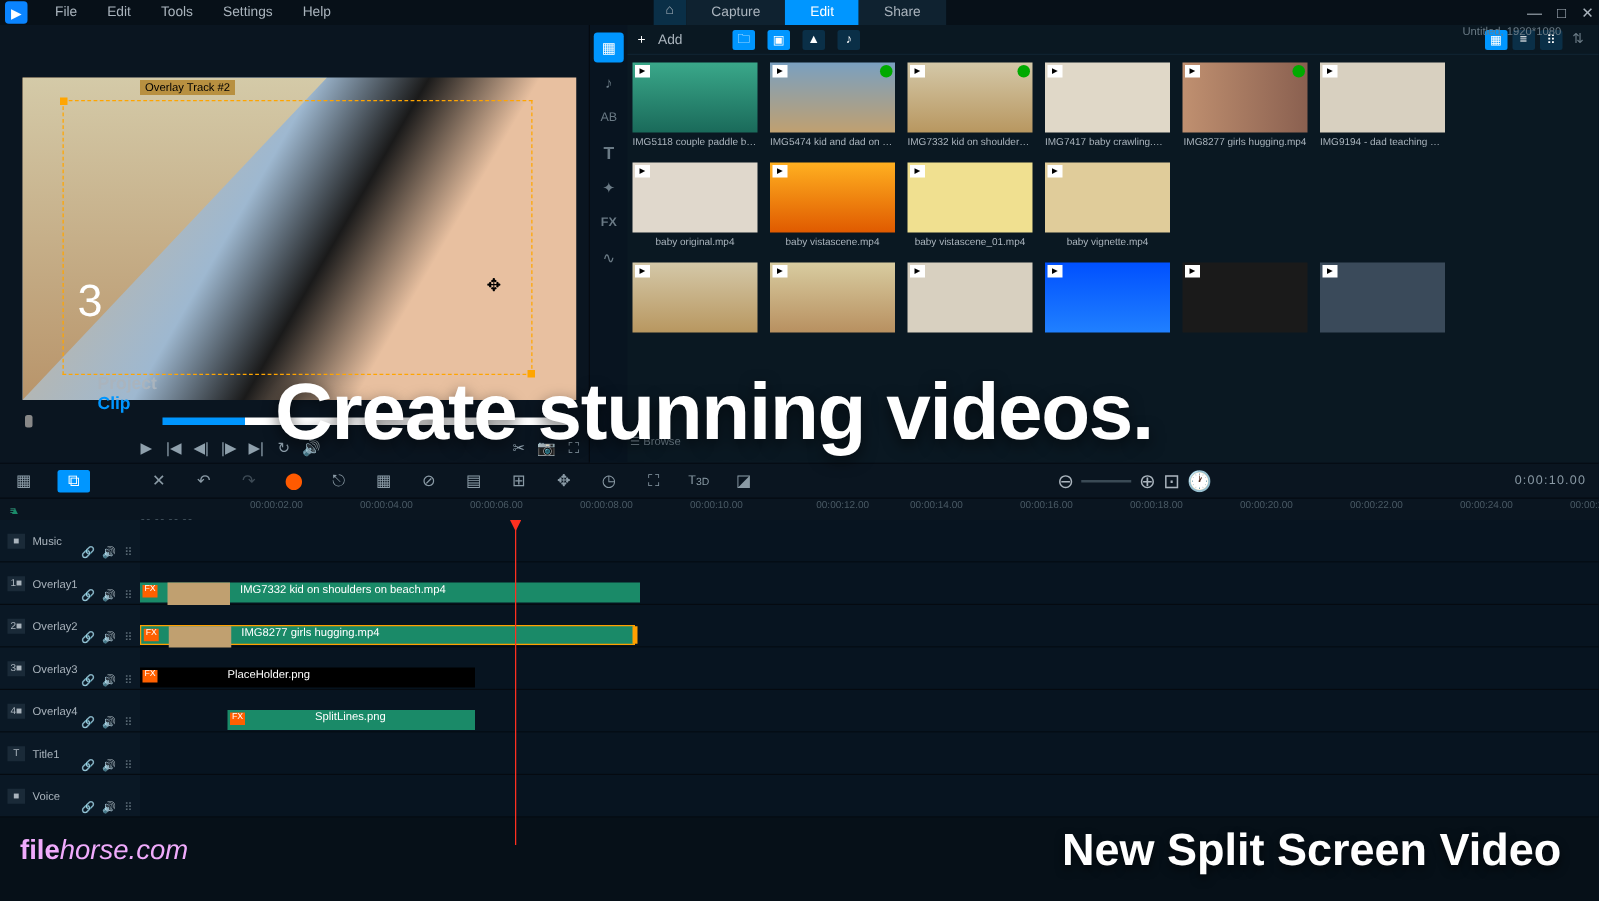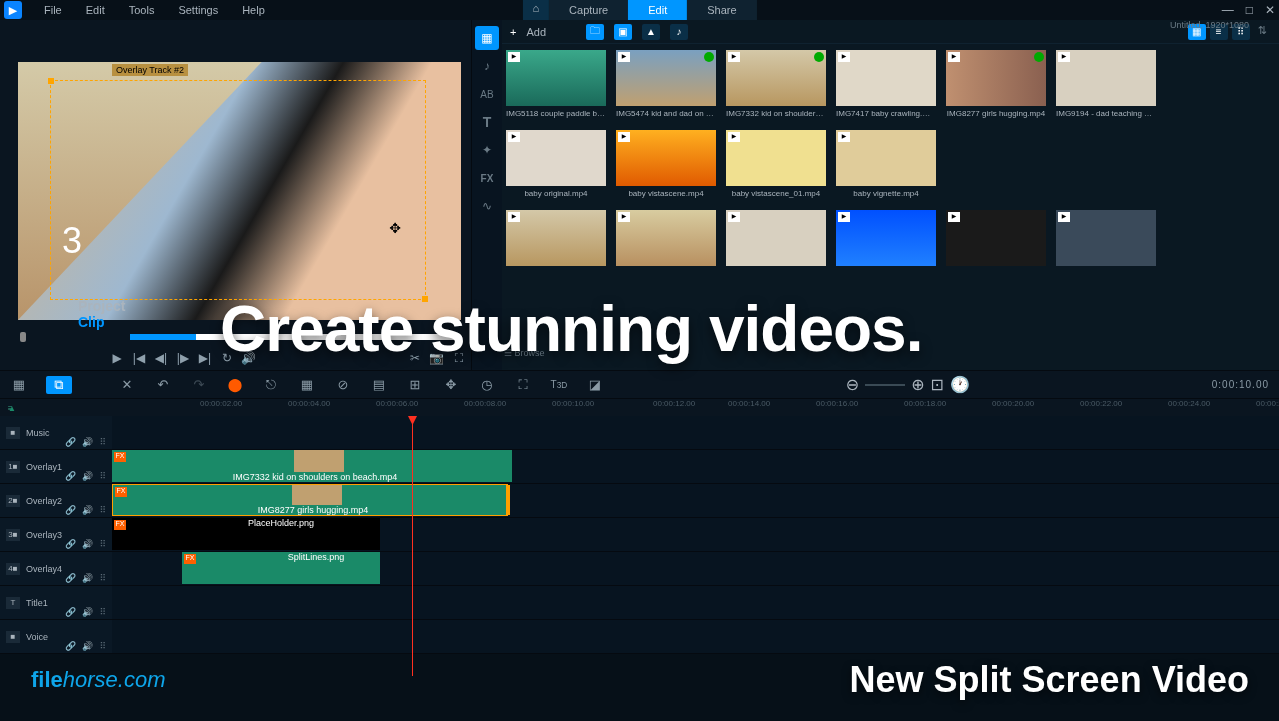--- a/index.html
+++ b/index.html
@@ -86,31 +86,31 @@
 .trackopts { position: absolute; left: 8px; display: flex; gap: 12px; align-items: center; height: 18px; }
 .playhead { position: absolute; left: 412px; top: 0; width: 1px; height: 260px; background: #ff3020; z-index: 10; }
 .playhead::before { content: ""; position: absolute; top: 0; left: -4px; width: 9px; height: 9px; background: #ff3020; clip-path: polygon(0 0, 100% 0, 50% 100%); }
 
 .tracks { background: #061018; height: 305px; overflow: hidden; position: relative; }
 .track { display: flex; height: 34px; border-bottom: 1px solid #050a10; }
 .thead { width: 112px; background: #0a1825; display: flex; align-items: center; padding: 0 6px; font-size: 9px; position: relative; }
 .thead .rec { width: 14px; height: 12px; background: #1a2a38; margin-right: 6px; display: flex; align-items: center; justify-content: center; font-size: 8px; }
 .thead .ctrls { position: absolute; right: 6px; bottom: 2px; display: flex; gap: 6px; font-size: 9px; color: #5a6a75; }
 .tbody { flex: 1; position: relative; background: #071420; }
-.clip { position: absolute; top: 0; bottom: 1px; background: #1a8a68; display: flex; align-items: center; padding-left: 6px; font-size: 9px; color: #fff; flex-direction: column; }
+.clip { position: absolute; top: 16px; bottom: 1px; background: #1a8a68; display: flex; padding-left: 6px; font-size: 9px; color: #fff; }
 .clip .cthumb { width: 50px; height: 28px; background: #c0a070; margin-right: 8px; margin-left: 2px; }
 .clip .fx { width: 12px; height: 10px; background: #ff6000; font-size: 7px; text-align: center; position: absolute; left: 2px; top: 2px; }
 .clip.dark { background: #000; }
 .clip.sel { border: 1px solid #ffa000; }
 .clip.sel::after { content: ""; position: absolute; right: -3px; top: 0; bottom: 0; width: 4px; background: #ffa000; }
 
 
 .headline1 { position: absolute; left: 220px; top: 292px; font-size: 64px; font-weight: 800; color: #fff; text-shadow: 0 4px 12px rgba(0,0,0,0.6); z-index: 100; letter-spacing: -1px; }
 .headline2 { position: absolute; right: 30px; bottom: 20px; font-size: 36px; font-weight: 800; color: #fff; text-shadow: 0 3px 8px rgba(0,0,0,0.6); z-index: 100; }
-.watermark { position: absolute; left: 31px; bottom: 28px; font-size: 22px; color: #0ea5e9; font-style: italic; z-index: 50; font-weight: 300; }
+.watermark { position: absolute; left: 16px; bottom: 28px; font-size: 22px; color: #f0abfc; font-style: italic; z-index: 50; font-weight: 300; }
 .watermark b { font-weight: 700; font-style: normal; }
 </style>
 </head>
 <body>
 
 <div class="menubar">
   <div class="logo">▶</div>
   <div id="menu-items"><span class="item">File</span><span class="item">Edit</span><span class="item">Tools</span><span class="item">Settings</span><span class="item">Help</span></div>
   <div class="tabs">
     <div class="tab home">⌂</div>

